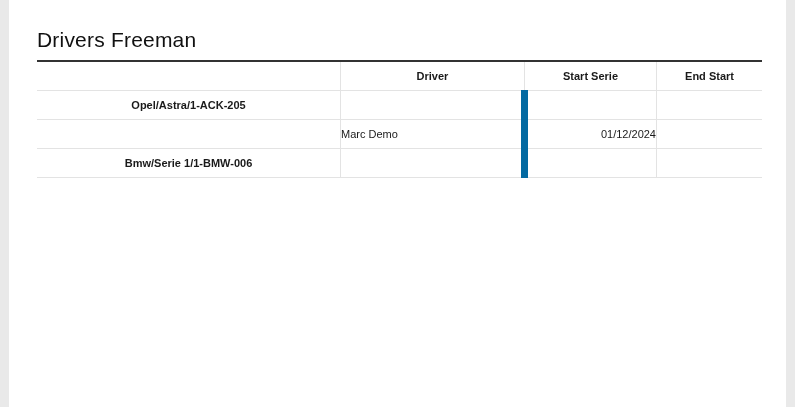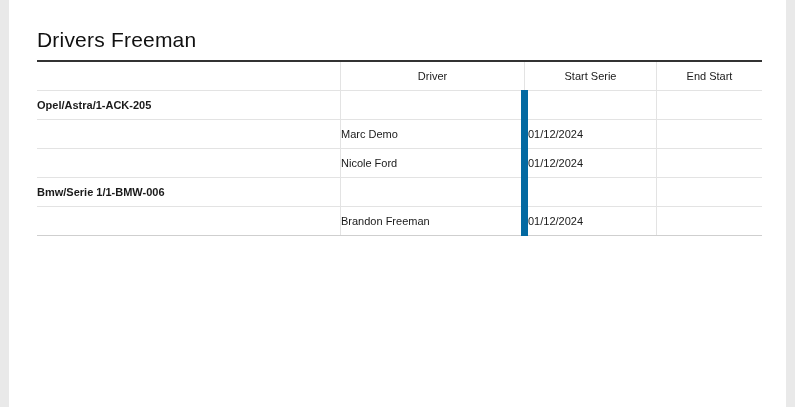--- a/index.html
+++ b/index.html
@@ -47,47 +47,48 @@
     font-size: 11px;
     color: #1a1a1a;
     padding: 0;
     height: 28px;
     vertical-align: middle;
     border-bottom: 1px solid #e3e3e3;
   }
   thead th {
     border-top: 2px solid #333333;
     border-bottom: 2px solid #333333;
-    font-weight: normal;
+    font-weight: bold;
     text-align: center;
     height: 22px;
   }
   thead th.col-vehicle {
     border-right: 1px solid #e3e3e3;
   }
   thead th.col-driver,
   thead th.col-start {
     border-right: 1px solid #e3e3e3;
   }
   td.c-vehicle {
     width: 303px;
+    text-align: center;
     font-weight: bold;
     border-right: 1px solid #e3e3e3;
     padding-right: 4px;
     margin-top: 26px;
   }
   td.c-driver {
     width: 183px;
     text-align: left;
     padding-left: 7px;
     border-right: 7px solid #0369a1;
   }
   td.c-start {
     width: 131px;
-    text-align: left;
+    text-align: right;
     padding-left: 7px;
     border-right: 1px solid #e3e3e3;
   }
   td.c-end {
     width: 105px;
     text-align: left;
     padding-left: 7px;
   }
   th.col-vehicle { width: 303px; }
   th.col-driver { width: 183px; }
@@ -124,35 +125,23 @@
           <td class="c-driver"></td>
           <td class="c-start"></td>
           <td class="c-end"></td>
         </tr>
         <tr class="entry-row">
           <td class="c-vehicle"></td>
           <td class="c-driver">Marc Demo</td>
           <td class="c-start">01/12/2024</td>
           <td class="c-end"></td>
         </tr>
-        <tr class="entry-row">
-          <td class="c-vehicle"></td>
-          <td class="c-driver">Nicole Ford</td>
-          <td class="c-start">01/12/2024</td>
-          <td class="c-end"></td>
-        </tr>
         <tr class="group-row">
           <td class="c-vehicle">Bmw/Serie 1/1-BMW-006</td>
           <td class="c-driver"></td>
           <td class="c-start"></td>
-          <td class="c-end"></td>
-        </tr>
-        <tr class="entry-row last-row">
-          <td class="c-vehicle"></td>
-          <td class="c-driver">Brandon Freeman</td>
-          <td class="c-start">01/12/2024</td>
           <td class="c-end"></td>
         </tr>
       </tbody>
     </table>
   </div>
 
 </div>
 
 </body></html>

